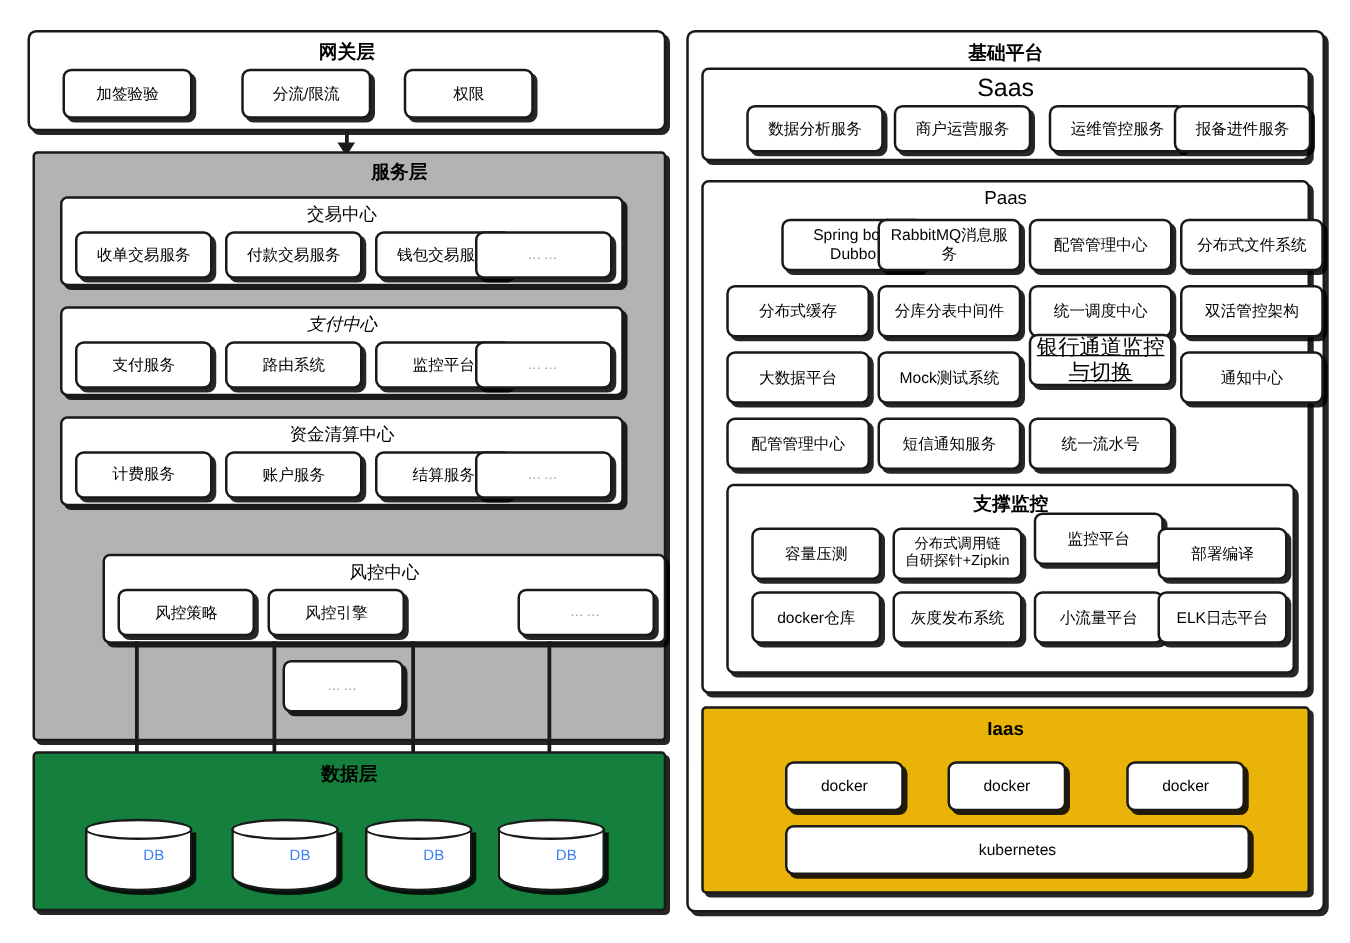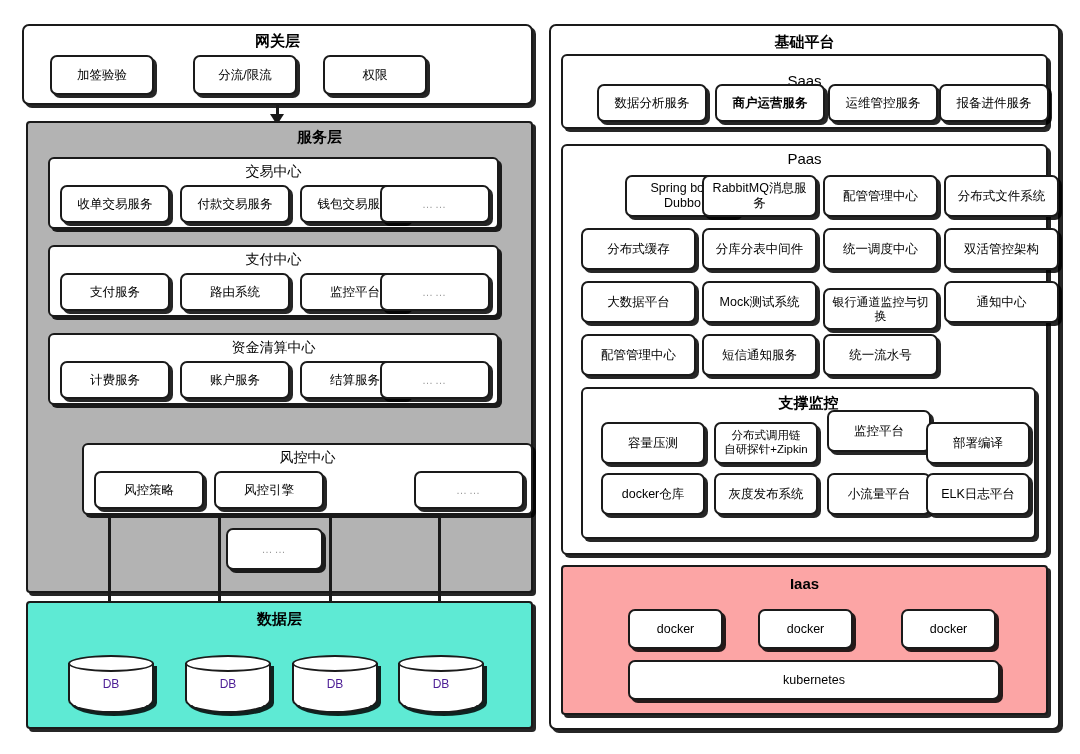--- a/index.html
+++ b/index.html
@@ -49,22 +49,22 @@
     position:absolute; left:0; top:8px; width:86px; height:50px;
     background:#fff; border:2px solid #1a1a1a; border-top:none;
     border-radius:0 0 43px 43px / 0 0 13px 13px;
     box-shadow:3px 3px 0 rgba(0,0,0,.85);
   }
   .db .top {
     position:absolute; left:0; top:0; width:86px; height:17px;
     background:#fff; border:2px solid #1a1a1a; border-radius:50%;
   }
   .db .lbl {
-    position:absolute; left:0; top:22px; width:86px; text-align:center;
-    font-size:12px; color:#4c1d95;
+    position:absolute; left:12px; top:22px; width:86px; text-align:center;
+    font-size:12px; color:#3b82f6;
   }
 </style>
 </head>
 <body>
 
 <div id="root">
 
   <div class="panel" style="left:22px; top:24px; width:511px; height:81px;">
     <div class="ttl big" style="top:6px;">网关层</div>
     <div class="leaf" style="left:26px; top:29px; width:104px; height:40px;">加签验验</div>
@@ -81,30 +81,30 @@
 
   <div class="grp" style="left:48px; top:157px; width:451px; height:72px;">
     <div class="ttl" style="top:4px;">交易中心</div>
     <div class="leaf" style="left:10px; top:26px; width:110px; height:38px;">收单交易服务</div>
     <div class="leaf" style="left:130px; top:26px; width:110px; height:38px;">付款交易服务</div>
     <div class="leaf" style="left:250px; top:26px; width:110px; height:38px;">钱包交易服务</div>
     <div class="leaf dots" style="left:330px; top:26px; width:110px; height:38px;">……</div>
   </div>
 
   <div class="grp" style="left:48px; top:245px; width:451px; height:72px;">
-    <div class="ttl" style="top:4px;">支付中心</div>
+    <div class="ttl" style="top:4px;font-style:italic;">支付中心</div>
     <div class="leaf" style="left:10px; top:26px; width:110px; height:38px;">支付服务</div>
     <div class="leaf" style="left:130px; top:26px; width:110px; height:38px;">路由系统</div>
     <div class="leaf" style="left:250px; top:26px; width:110px; height:38px;">监控平台</div>
     <div class="leaf dots" style="left:330px; top:26px; width:110px; height:38px;">……</div>
   </div>
 
   <div class="grp" style="left:48px; top:333px; width:451px; height:72px;">
     <div class="ttl" style="top:4px;">资金清算中心</div>
-    <div class="leaf" style="left:10px; top:26px; width:110px; height:38px;">计费服务</div>
+    <div class="leaf" style="left:10px; top:26px; width:110px; height:38px;font-family:Liberation Mono, monospace;">计费服务</div>
     <div class="leaf" style="left:130px; top:26px; width:110px; height:38px;">账户服务</div>
     <div class="leaf" style="left:250px; top:26px; width:110px; height:38px;">结算服务</div>
     <div class="leaf dots" style="left:330px; top:26px; width:110px; height:38px;">……</div>
   </div>
 
   <div class="grp" style="left:48px; top:443px; width:451px; height:72px;margin-left:34px;">
     <div class="ttl" style="top:4px;">风控中心</div>
     <div class="leaf" style="left:10px; top:26px; width:110px; height:38px;">风控策略</div>
     <div class="leaf" style="left:130px; top:26px; width:110px; height:38px;">风控引擎</div>
     <div class="leaf dots" style="left:330px; top:26px; width:110px; height:38px;">……</div>
@@ -117,21 +117,21 @@
 
   <div class="vline" style="left:218px; top:513px; height:140px;"></div>
   <div class="arrowhead" style="left:212px; top:648px;"></div>
 
   <div class="vline" style="left:329px; top:513px; height:140px;"></div>
   <div class="arrowhead" style="left:323px; top:648px;"></div>
 
   <div class="vline" style="left:438px; top:513px; height:140px;"></div>
   <div class="arrowhead" style="left:432px; top:648px;"></div>
 
-  <div class="band" style="left:26px; top:601px; width:507px; height:128px; background:#5eead4;">
+  <div class="band" style="left:26px; top:601px; width:507px; height:128px; background:#15803d;">
     <div class="ttl big" style="top:7px; color:#000;">数据层</div>
   </div>
 
   <div class="db" style="left:68px; top:655px;">
     <div class="body"></div>
     <div class="top"></div>
     <div class="lbl">DB</div>
   </div>
   <div class="db" style="left:185px; top:655px;">
     <div class="body"></div>
@@ -147,65 +147,65 @@
     <div class="body"></div>
     <div class="top"></div>
     <div class="lbl">DB</div>
   </div>
 
   <div class="panel" style="left:549px; top:24px; width:511px; height:706px;">
     <div class="ttl big" style="top:7px;">基础平台</div>
   </div>
 
   <div class="grp" style="left:561px; top:54px; width:487px; height:75px;">
-    <div class="ttl" style="top:16px; font-size:15px;">Saas</div>
+    <div class="ttl" style="top:4px; font-size:20px;">Saas</div>
     <div class="leaf" style="left:34px; top:28px; width:110px; height:38px;">数据分析服务</div>
-    <div class="leaf" style="left:152px; top:28px; width:110px; height:38px;font-weight:bold;">商户运营服务</div>
-    <div class="leaf" style="left:265px; top:28px; width:110px; height:38px;text-align:right;">运维管控服务</div>
+    <div class="leaf" style="left:152px; top:28px; width:110px; height:38px;">商户运营服务</div>
+    <div class="leaf" style="left:276px; top:28px; width:110px; height:38px;text-align:right;">运维管控服务</div>
     <div class="leaf" style="left:376px; top:28px; width:110px; height:38px;">报备进件服务</div>
   </div>
 
   <div class="grp" style="left:561px; top:144px; width:487px; height:411px;">
     <div class="ttl" style="top:4px; font-size:15px;">Paas</div>
 
     <div class="leaf" style="left:18px; top:29px; width:115px; height:42px;margin-left:44px;">Spring boot
 Dubbo</div>
     <div class="leaf" style="left:139px; top:29px; width:115px; height:42px;">RabbitMQ消息服务</div>
     <div class="leaf" style="left:260px; top:29px; width:115px; height:42px;">配管管理中心</div>
     <div class="leaf" style="left:381px; top:29px; width:115px; height:42px;">分布式文件系统</div>
 
     <div class="leaf" style="left:18px; top:82px; width:115px; height:42px;">分布式缓存</div>
     <div class="leaf" style="left:139px; top:82px; width:115px; height:42px;">分库分表中间件</div>
     <div class="leaf" style="left:260px; top:82px; width:115px; height:42px;">统一调度中心</div>
     <div class="leaf" style="left:381px; top:82px; width:115px; height:42px;">双活管控架构</div>
 
     <div class="leaf" style="left:18px; top:135px; width:115px; height:42px;">大数据平台</div>
     <div class="leaf" style="left:139px; top:135px; width:115px; height:42px;">Mock测试系统</div>
-    <div class="leaf" style="left:260px; top:142px; width:115px; height:42px; font-size:12px;">银行通道监控与切换</div>
+    <div class="leaf" style="left:260px; top:121px; width:115px; height:42px; font-size:17px;text-decoration:underline;">银行通道监控与切换</div>
     <div class="leaf" style="left:381px; top:135px; width:115px; height:42px;">通知中心</div>
 
     <div class="leaf" style="left:18px; top:188px; width:115px; height:42px;">配管管理中心</div>
     <div class="leaf" style="left:139px; top:188px; width:115px; height:42px;">短信通知服务</div>
     <div class="leaf" style="left:260px; top:188px; width:115px; height:42px;">统一流水号</div>
 
     <div class="grp" style="left:18px; top:241px; width:455px; height:152px;">
       <div class="ttl big" style="top:5px;">支撑监控</div>
       <div class="leaf" style="left:18px; top:33px; width:104px; height:42px;">容量压测</div>
       <div class="leaf" style="left:131px; top:33px; width:104px; height:42px; font-size:11.5px;">分布式调用链
 自研探针+Zipkin</div>
       <div class="leaf" style="left:244px; top:21px; width:104px; height:42px;">监控平台</div>
       <div class="leaf" style="left:343px; top:33px; width:104px; height:42px;">部署编译</div>
       <div class="leaf" style="left:18px; top:84px; width:104px; height:42px;">docker仓库</div>
       <div class="leaf" style="left:131px; top:84px; width:104px; height:42px;">灰度发布系统</div>
       <div class="leaf" style="left:244px; top:84px; width:104px; height:42px;">小流量平台</div>
       <div class="leaf" style="left:343px; top:84px; width:104px; height:42px;">ELK日志平台</div>
     </div>
   </div>
 
-  <div class="band" style="left:561px; top:565px; width:487px; height:150px; background:#fca5a5;">
+  <div class="band" style="left:561px; top:565px; width:487px; height:150px; background:#eab308;">
     <div class="ttl big" style="top:8px;">Iaas</div>
     <div class="leaf" style="left:65px; top:42px; width:95px; height:40px;">docker</div>
     <div class="leaf" style="left:195px; top:42px; width:95px; height:40px;">docker</div>
     <div class="leaf" style="left:338px; top:42px; width:95px; height:40px;">docker</div>
     <div class="leaf" style="left:65px; top:93px; width:372px; height:40px;">kubernetes</div>
   </div>
 
 </div>
 
 </body></html>

